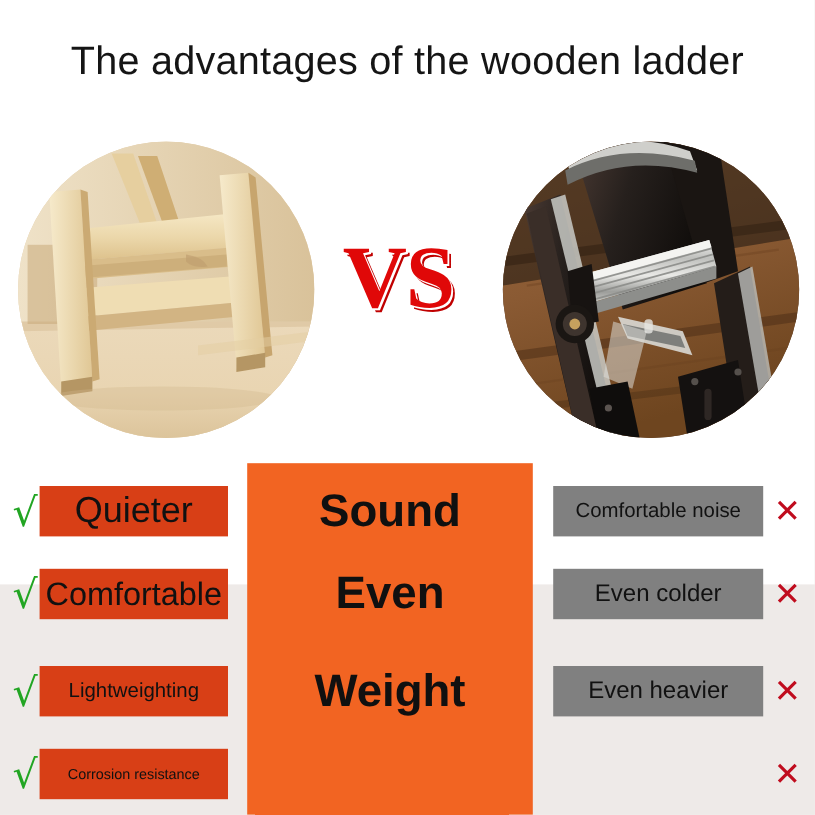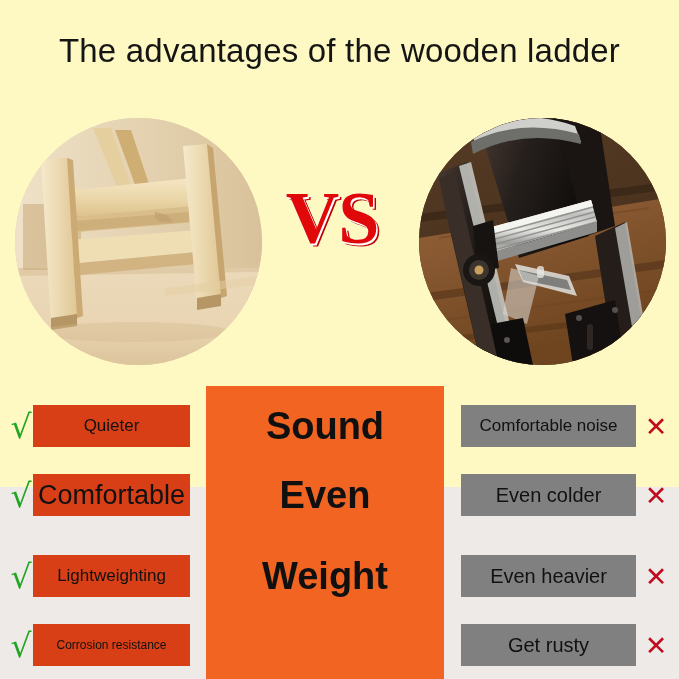--- a/index.html
+++ b/index.html
@@ -5,21 +5,21 @@
   * { margin:0; padding:0; box-sizing:border-box; }
   html, body {
     width:679px; height:679px;
     background:#EEEAE8;
     font-family:"Liberation Sans", sans-serif;
     overflow:hidden;
   }
   #page {
     position:relative;
     width:679px; height:487px;
-    background:#fef9c3;
+    background:#ffffff;
     padding-left:12px;
   }
 
   
   #title {
     position:absolute;
     left:0; top:32px;
     width:679px;
     text-align:center;
     font-size:33px;
@@ -43,21 +43,21 @@
   #photo-metal {
     left:419px; top:118px;
     width:247px; height:247px;
     background:#5A3E2B;
   }
   .photo svg { display:block; width:100%; height:100%; }
 
   
   #vs {
     position:absolute;
-    left:272px; top:178px;
+    left:272px; top:192px;
     width:120px; height:80px;
     display:flex; align-items:center; justify-content:center;
     font-family:"Liberation Serif", serif;
     font-size:74px;
     font-weight:700;
     font-style:normal;
     color:#E00808;
     letter-spacing:-1px;
     text-shadow:
       1.5px 1.5px 0 #ffffff,
@@ -144,21 +144,21 @@
     width:30px;
     text-align:center;
     font-size:27px;
     line-height:1;
     color:#C00C1E;
     font-family:"DejaVu Sans", sans-serif;
     font-weight:700;
   }
 
   
-  .fs-24 { font-size:17px; }
+  .fs-24 { font-size:30px; }
   .fs-21 { font-size:27px; }
   .fs-17 { font-size:17px; }
   .fs-15 { font-size:12px; }
   .fs-20 { font-size:20px; }
 </style>
 </head>
 <body>
 
 <div id="page">
 
@@ -326,18 +326,17 @@
       <span class="check">√</span>
       <span class="pro-box fs-17">Lightweighting</span>
       <span class="mid-label">Weight</span>
       <span class="con-box fs-20">Even heavier</span>
       <span class="cross">✕</span>
     </div>
 
     <div class="row r3">
       <span class="check">√</span>
       <span class="pro-box fs-15">Corrosion resistance</span>
-      <span class="con-box fs-20">Get rusty</span>
       <span class="cross">✕</span>
     </div>
 
   </div>
 </div>
 
 </body></html>

